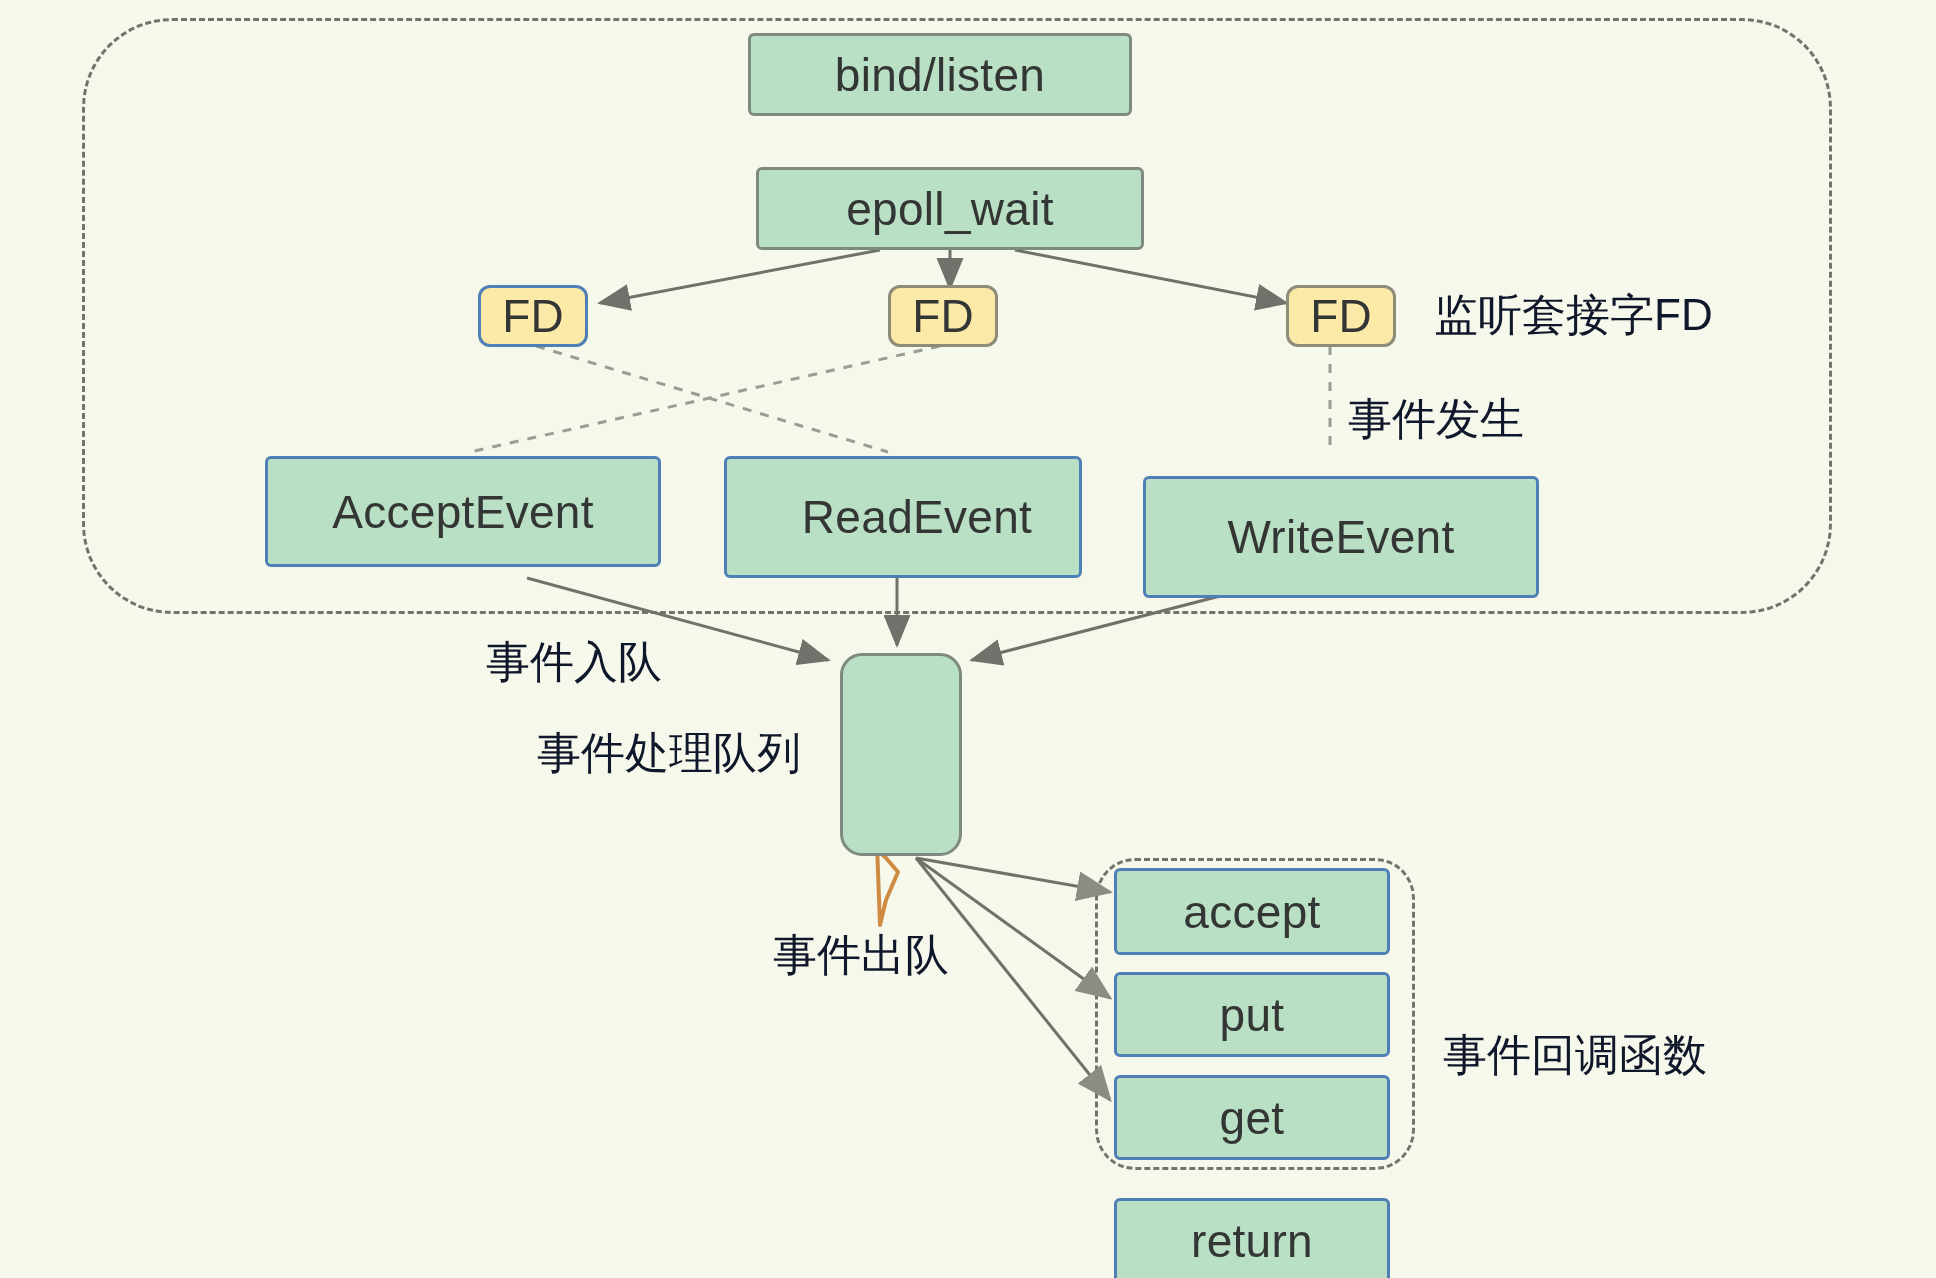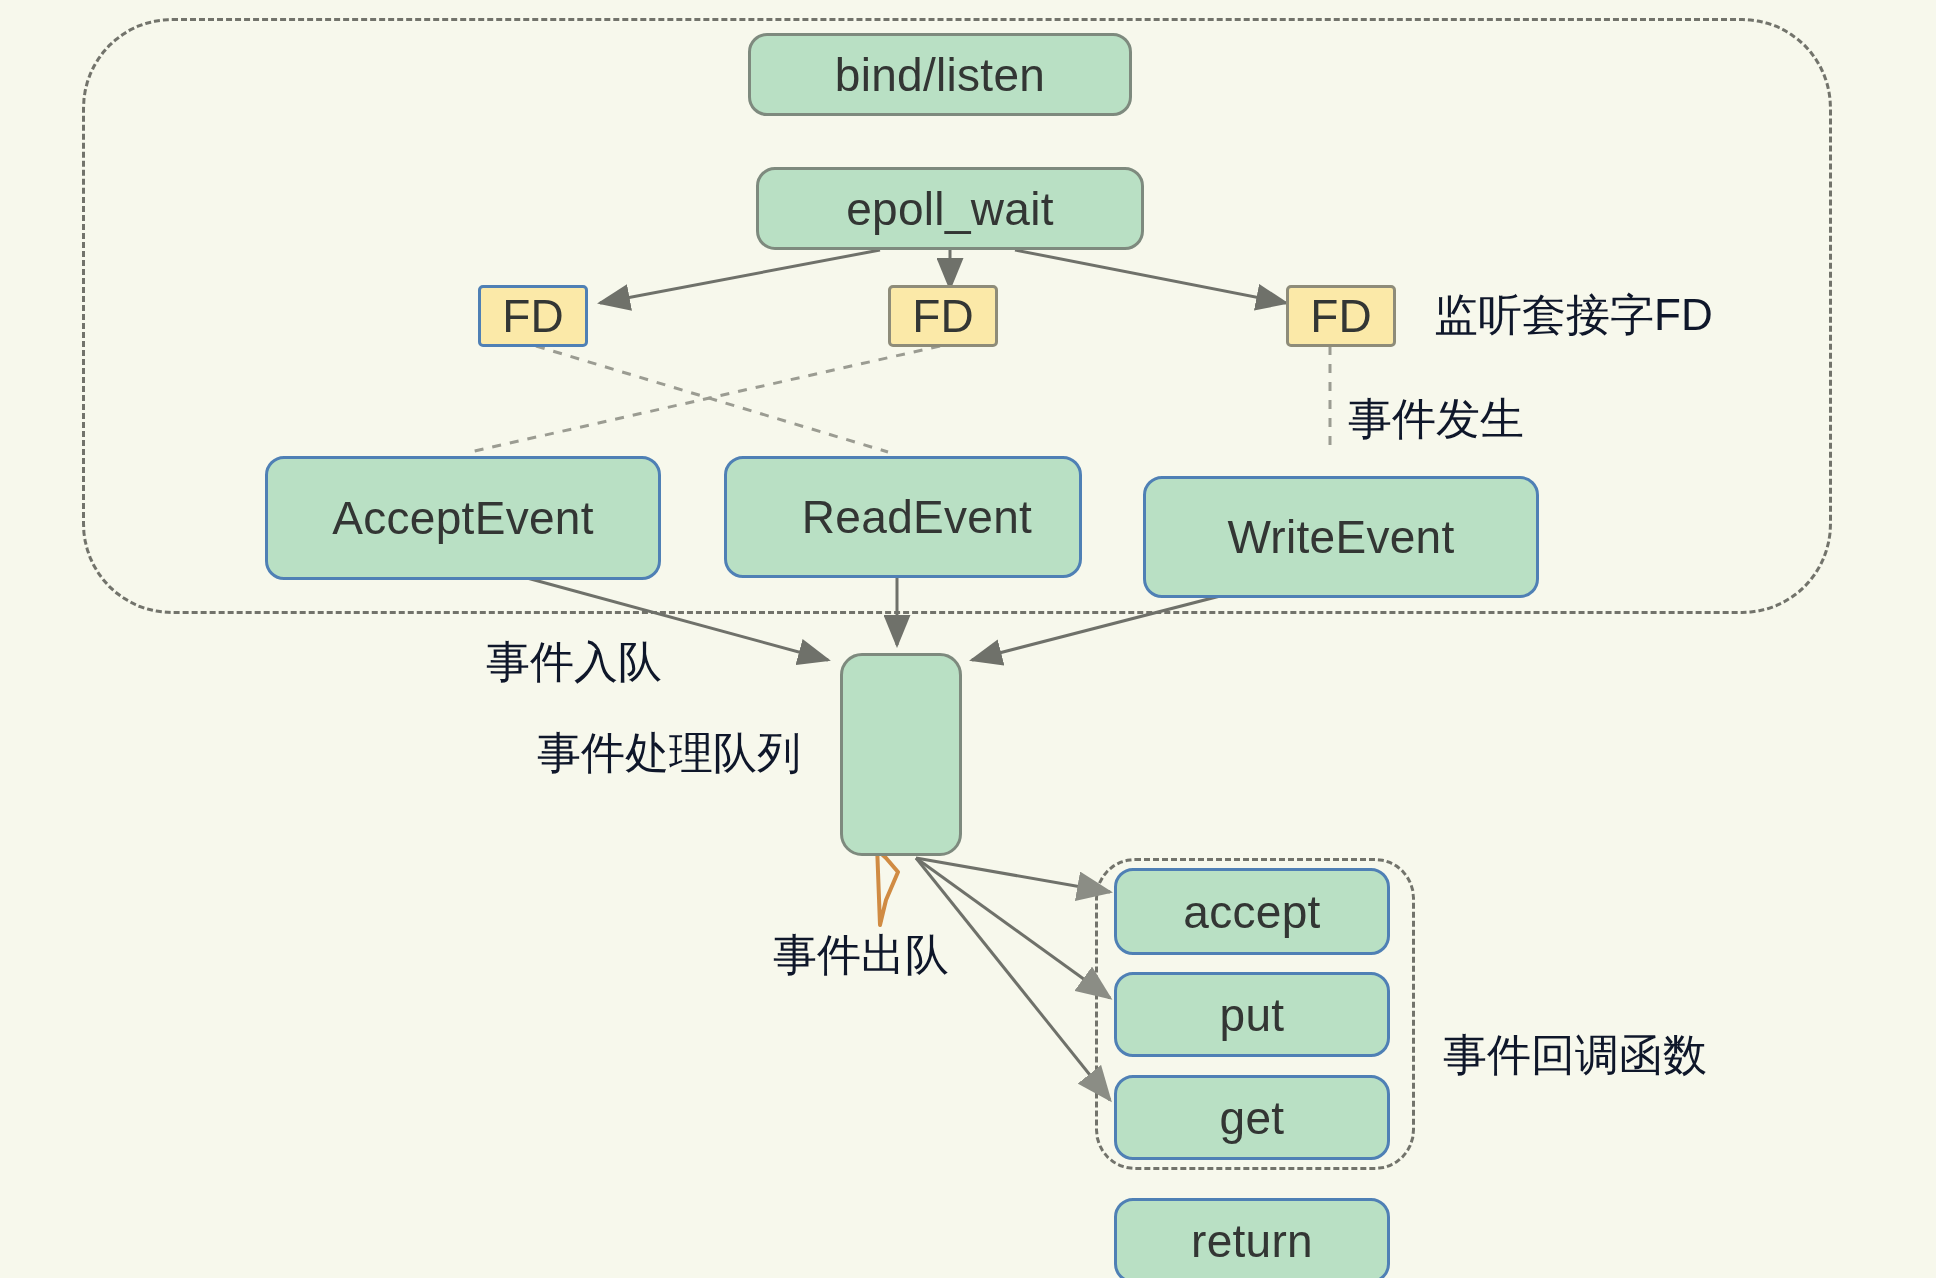--- a/index.html
+++ b/index.html
@@ -28,32 +28,32 @@
     display: flex;
     align-items: center;
     justify-content: center;
     color: #333634;
     white-space: nowrap;
   }
   
   .proc {
     background: #b9e0c4;
     border: 3px solid #7e8a7e;
-    border-radius: 19px;
+    border-radius: 6px;
     font-size: 46px;
     letter-spacing: 0.3px;
   }
   .proc.blue {
     border-color: #4f80b5;
   }
   
   .fd {
     background: #fbe9a8;
     border: 3px solid #8e8c79;
-    border-radius: 5px;
+    border-radius: 12px;
     font-size: 46px;
   }
   .fd.blue {
     border-color: #4f80b5;
   }
   
   .group-dashed {
     position: absolute;
     box-sizing: border-box;
     border: 3px dashed #72736b;
@@ -121,21 +121,21 @@
   <div class="node proc" style="left:748px; top:33px; width:384px; height:83px;">bind/listen</div>
 
   <div class="node proc" style="left:756px; top:167px; width:388px; height:83px;">epoll_wait</div>
 
   <div class="node fd blue" style="left:478px; top:285px; width:110px; height:62px;">FD</div>
 
   <div class="node fd" style="left:888px; top:285px; width:110px; height:62px;">FD</div>
 
   <div class="node fd" style="left:1286px; top:285px; width:110px; height:62px;">FD</div>
 
-  <div class="node proc blue" style="left:265px; top:456px; width:396px; height:124px;">AcceptEvent</div>
+  <div class="node proc blue" style="left:265px; top:456px; width:396px; height:111px;">AcceptEvent</div>
 
   <div class="node proc blue" style="left:724px; top:456px; width:358px; height:122px;padding-left:28px;">ReadEvent</div>
 
   <div class="node proc blue" style="left:1143px; top:456px; width:396px; height:122px;margin-top:20px;">WriteEvent</div>
 
   <div class="node proc" style="left:840px; top:653px; width:122px; height:203px; border-radius:22px;"></div>
 
   <div class="node proc blue" style="left:1114px; top:868px; width:276px; height:87px;">accept</div>
 
   <div class="node proc blue" style="left:1114px; top:972px; width:276px; height:85px;">put</div>

